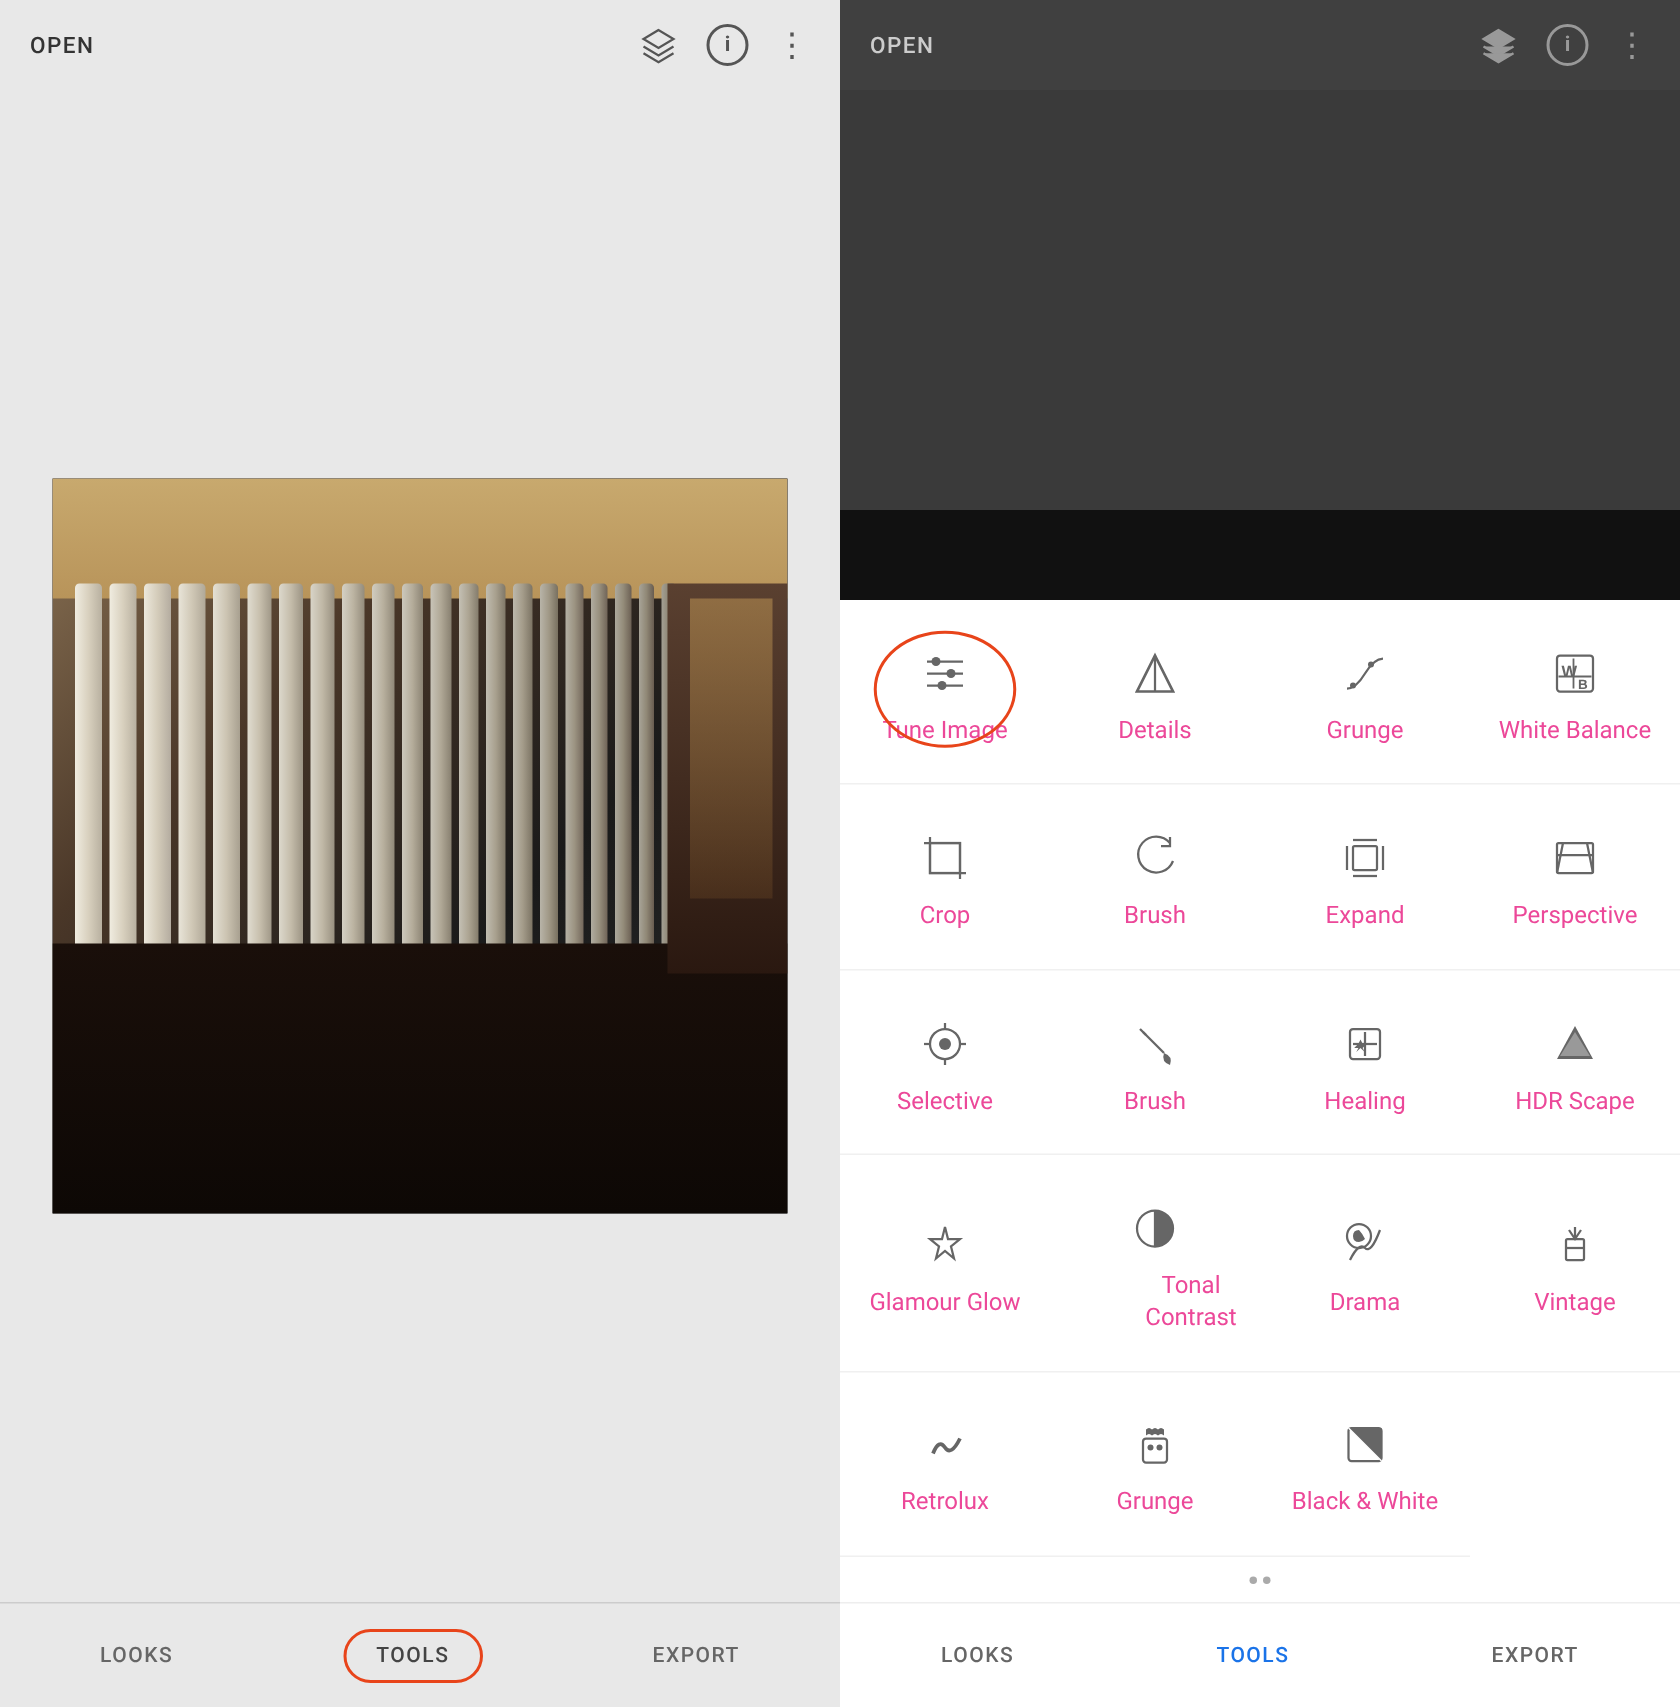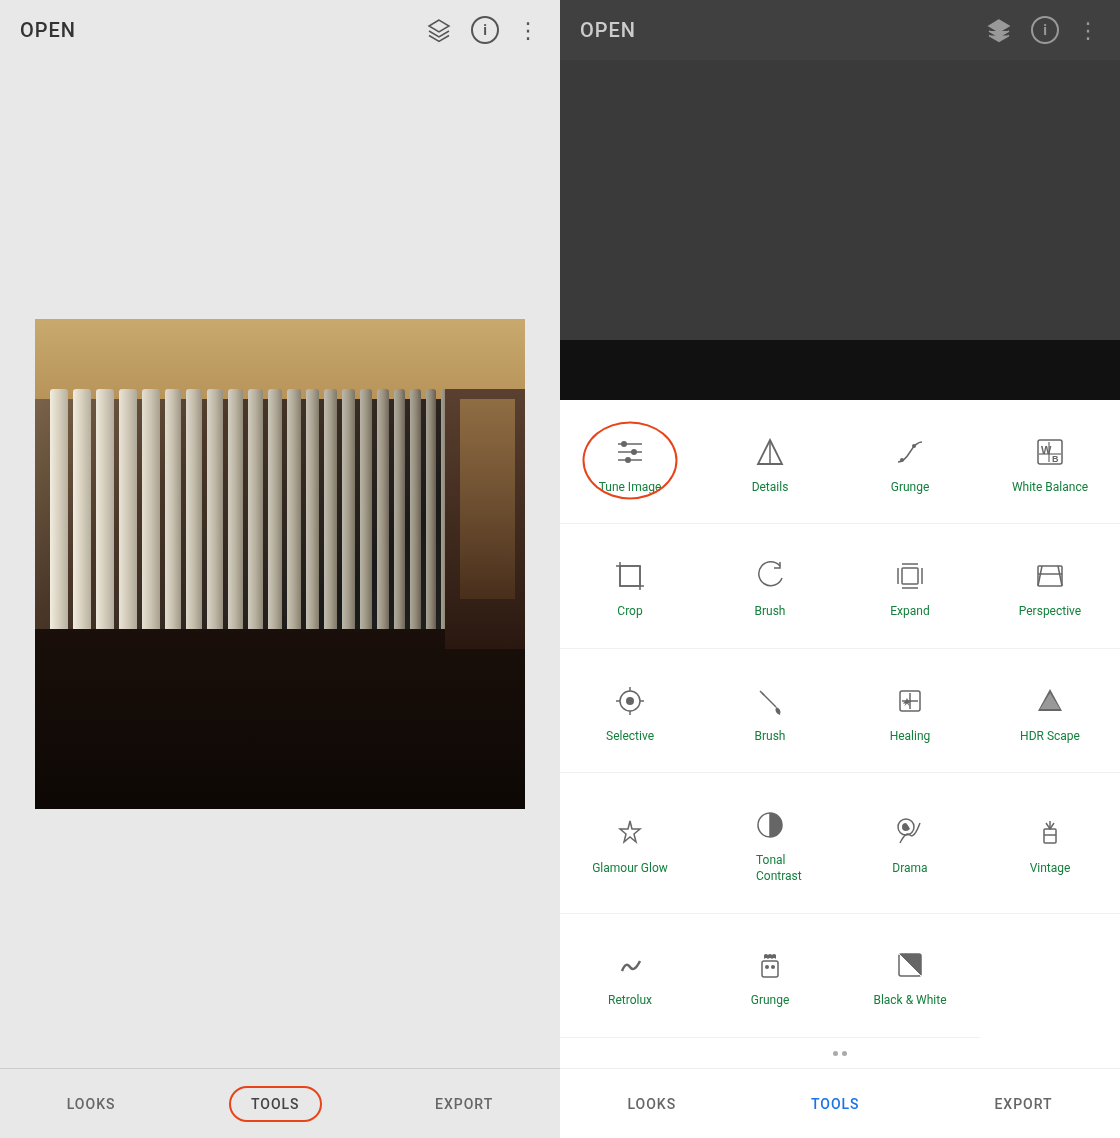--- a/index.html
+++ b/index.html
@@ -23,21 +23,21 @@
 
     .left-header {
       display: flex;
       align-items: center;
       justify-content: space-between;
       padding: 16px 20px;
       background: #e8e8e8;
     }
 
     .header-open {
-      font-size: 20px;
+      font-size: 15px;
       font-weight: 500;
       color: #333;
       letter-spacing: 1px;
     }
 
     .header-icons {
       display: flex;
       align-items: center;
       gap: 18px;
     }
@@ -204,22 +204,22 @@
     .tool-icon {
       width: 40px;
       height: 40px;
       display: flex;
       align-items: center;
       justify-content: center;
       color: #666;
     }
 
     .tool-label {
-      font-size: 12px;
-      color: #15803d;
+      font-size: 16px;
+      color: #ec4899;
       text-align: center;
       line-height: 1.3;
     }
 
     .right-bottom-bar {
       height: 70px;
       background: #fff;
       display: flex;
       align-items: center;
       justify-content: space-around;
@@ -503,21 +503,21 @@
     </div>
 
     <div class="tool-item">
       <div class="tool-icon">
         <svg width="36" height="36" viewBox="0 0 36 36" stroke="#666" fill="none" stroke-width="1.8">
           <circle cx="18" cy="18" r="12"></circle>
           <path d="M18 6 A12 12 0 0 1 18 30 Z" fill="#666" stroke="none"></path>
           <line x1="18" y1="6" x2="18" y2="30" stroke="#666"></line>
         </svg>
       </div>
-      <span class="tool-label" style="text-align:left;margin-left:48px;">Tonal Contrast</span>
+      <span class="tool-label" style="text-align:center;margin-left:48px;">Tonal Contrast</span>
     </div>
 
     <div class="tool-item">
       <div class="tool-icon">
         <svg width="36" height="36" viewBox="0 0 36 36" stroke="#666" fill="none" stroke-width="1.8">
           <path d="M8 28 Q14 16 18 20 Q22 24 28 8" stroke="#666"></path>
           <circle cx="14" cy="12" r="8" fill="none" stroke="#666" stroke-width="1.5"></circle>
           <path d="M14 8 Q16 10 18 14 Q16 16 14 16 Q10 16 10 12 Q10 8 14 8Z" fill="#666" stroke="none"></path>
         </svg>
       </div>

